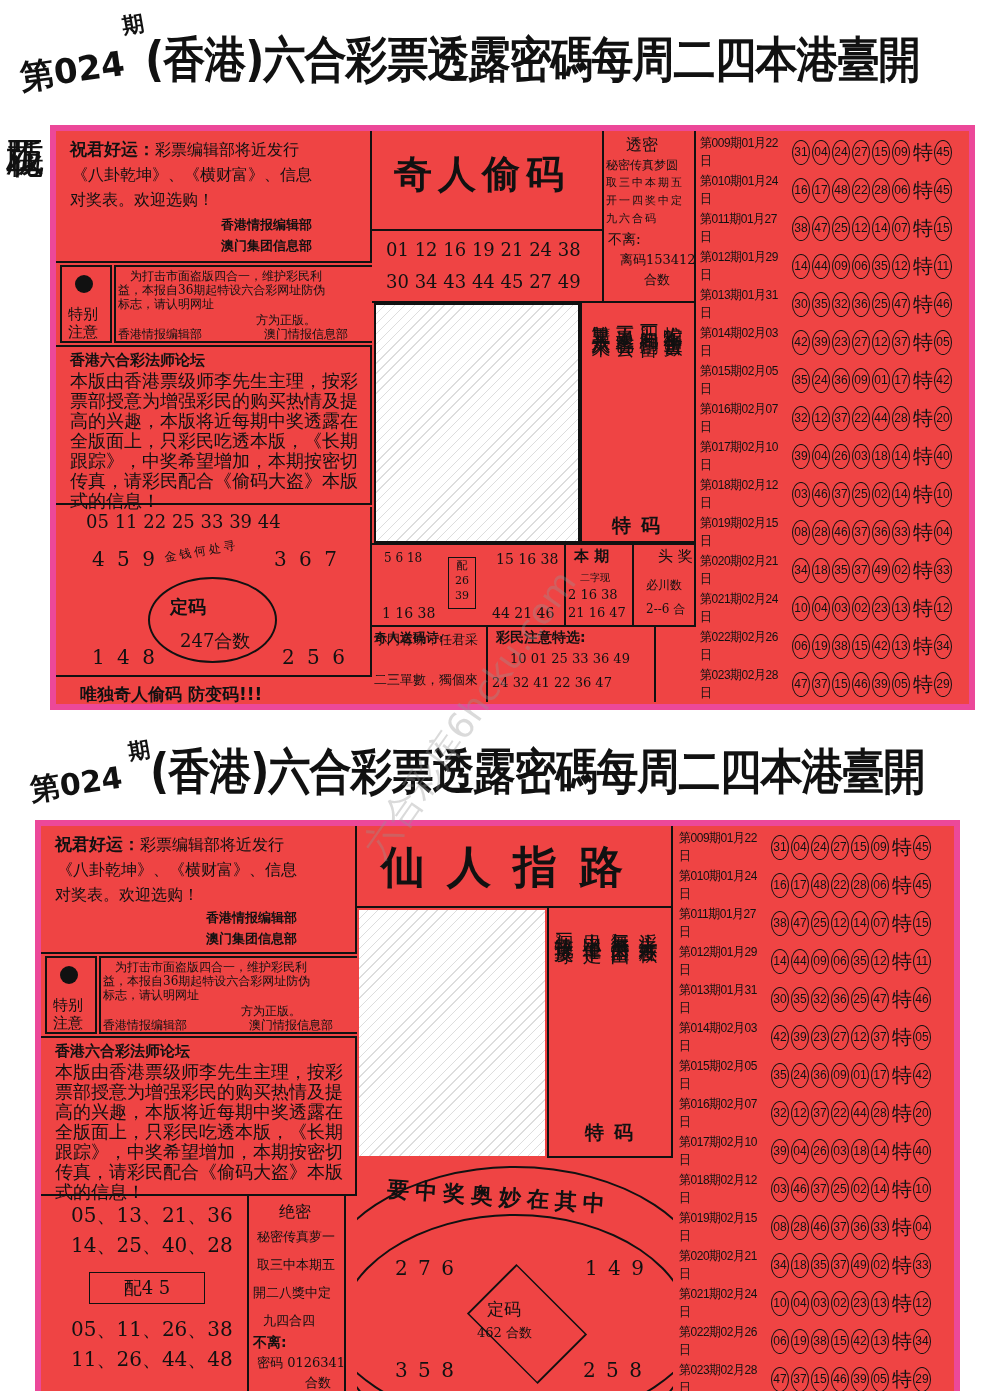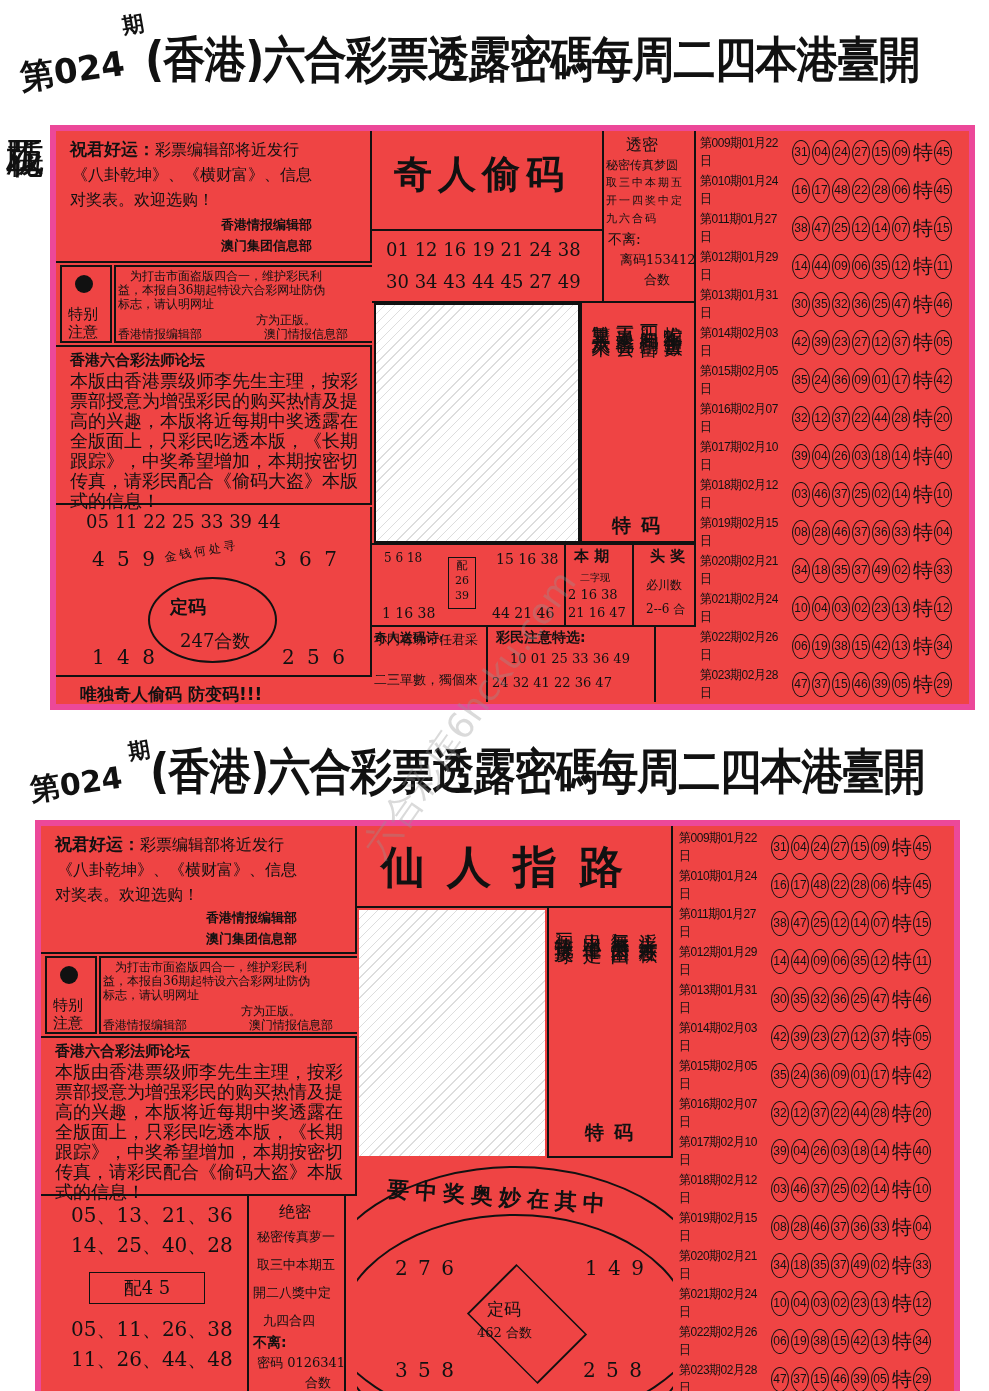--- a/index.html
+++ b/index.html
@@ -118,21 +118,21 @@
     <div class="t" style="left:124px;top:6px;font-size:14px">15 16 38</div>
     <div class="t" style="left:120px;top:60px;font-size:14px">44 21 46</div>
   </div>
   <div class="box" style="left:510px;top:412px;width:68px;height:84px;border-width:2px 2px 2px 0">
     <div class="t" style="left:8px;top:2px;font-family:'DejaVu Sans',sans-serif;font-weight:bold;font-size:15px">本 期</div>
     <div class="t" style="left:14px;top:26px;font-size:10px">二字现</div>
     <div class="t" style="left:2px;top:42px;font-size:13px">2  16  38</div>
     <div class="t" style="left:2px;top:60px;font-size:13px">21 16 47</div>
   </div>
   <div class="box" style="left:578px;top:412px;width:62px;height:84px;border-width:2px 2px 2px 0">
-    <div class="t" style="left:16px;top:2px;font-family:'DejaVu Sans',sans-serif;font-weight:bold;font-size:15px">头 奖</div>
+    <div class="t" style="left:24px;top:2px;font-family:'DejaVu Sans',sans-serif;font-weight:normal;font-size:15px">头 奖</div>
     <div class="t" style="left:12px;top:32px;font-size:12px">必川数</div>
     <div class="t" style="left:12px;top:56px;font-size:12px">2--6 合</div>
   </div>
   <div class="box" style="left:316px;top:496px;width:116px;height:75px;border-width:0 2px 0 0">
     <div class="t" style="left:2px;top:2px;font-family:Liberation Serif, serif;font-weight:bold;font-size:13px">奇人送码诗:</div>
     <div class="t" style="left:2px;top:4px;font-size:13px">小門有珠，任君采</div>
     <div class="t" style="left:2px;top:44px;font-size:13px">二三單數，獨個來</div>
   </div>
   <div class="box" style="left:432px;top:496px;width:168px;height:75px;border-width:0 2px 0 0">
     <div class="t" style="left:8px;top:2px;font-family:'DejaVu Sans',sans-serif;font-weight:bold;font-size:14px">彩民注意特选:</div>

